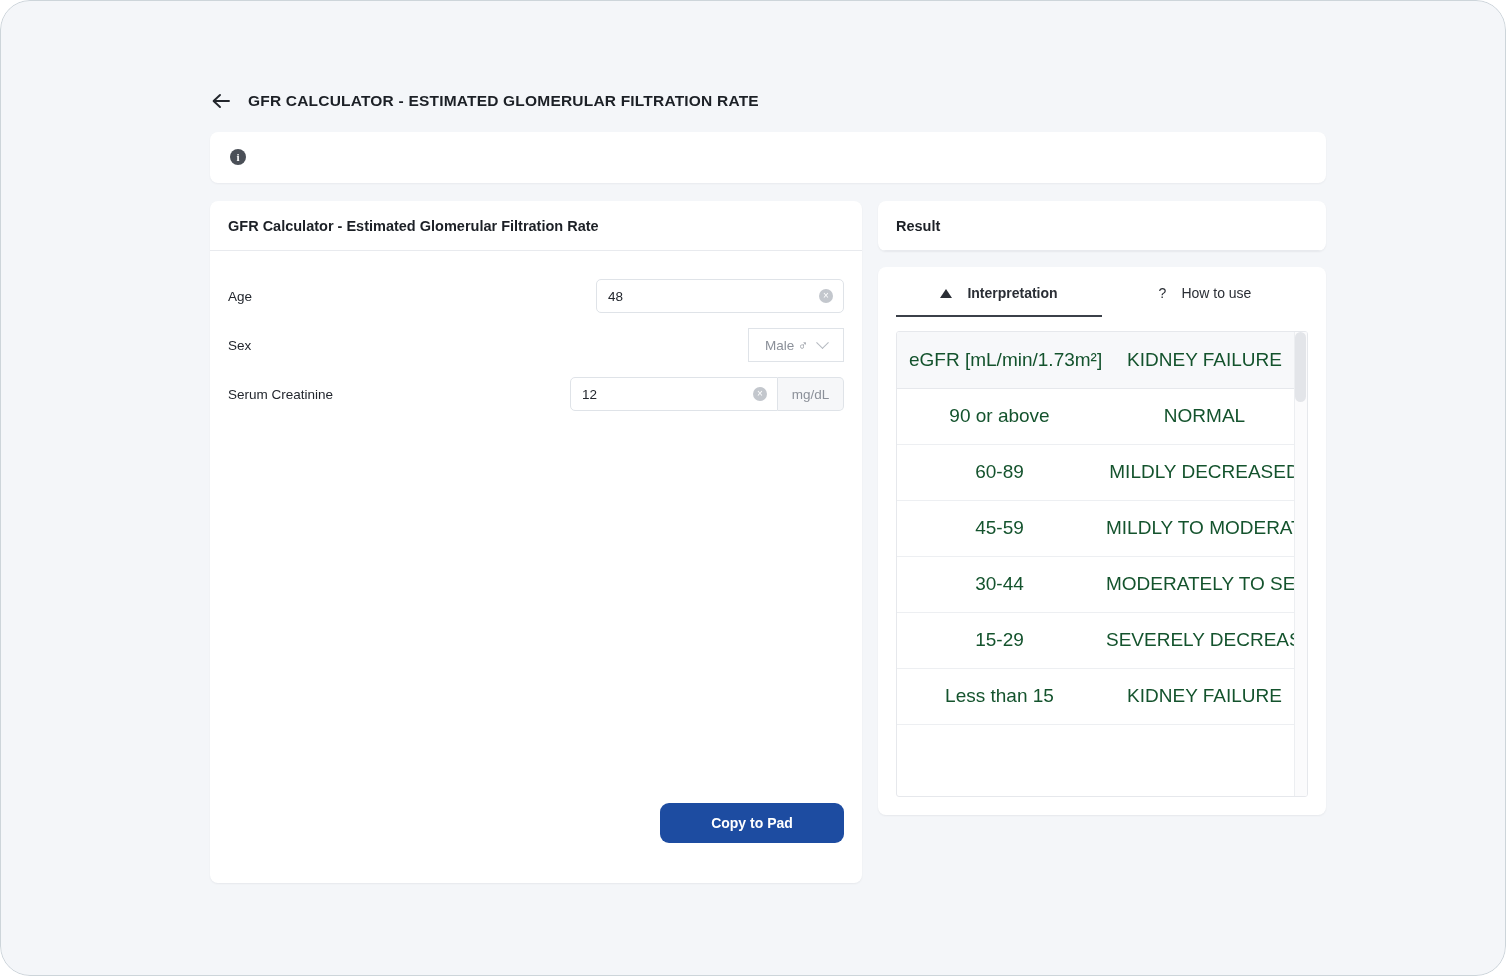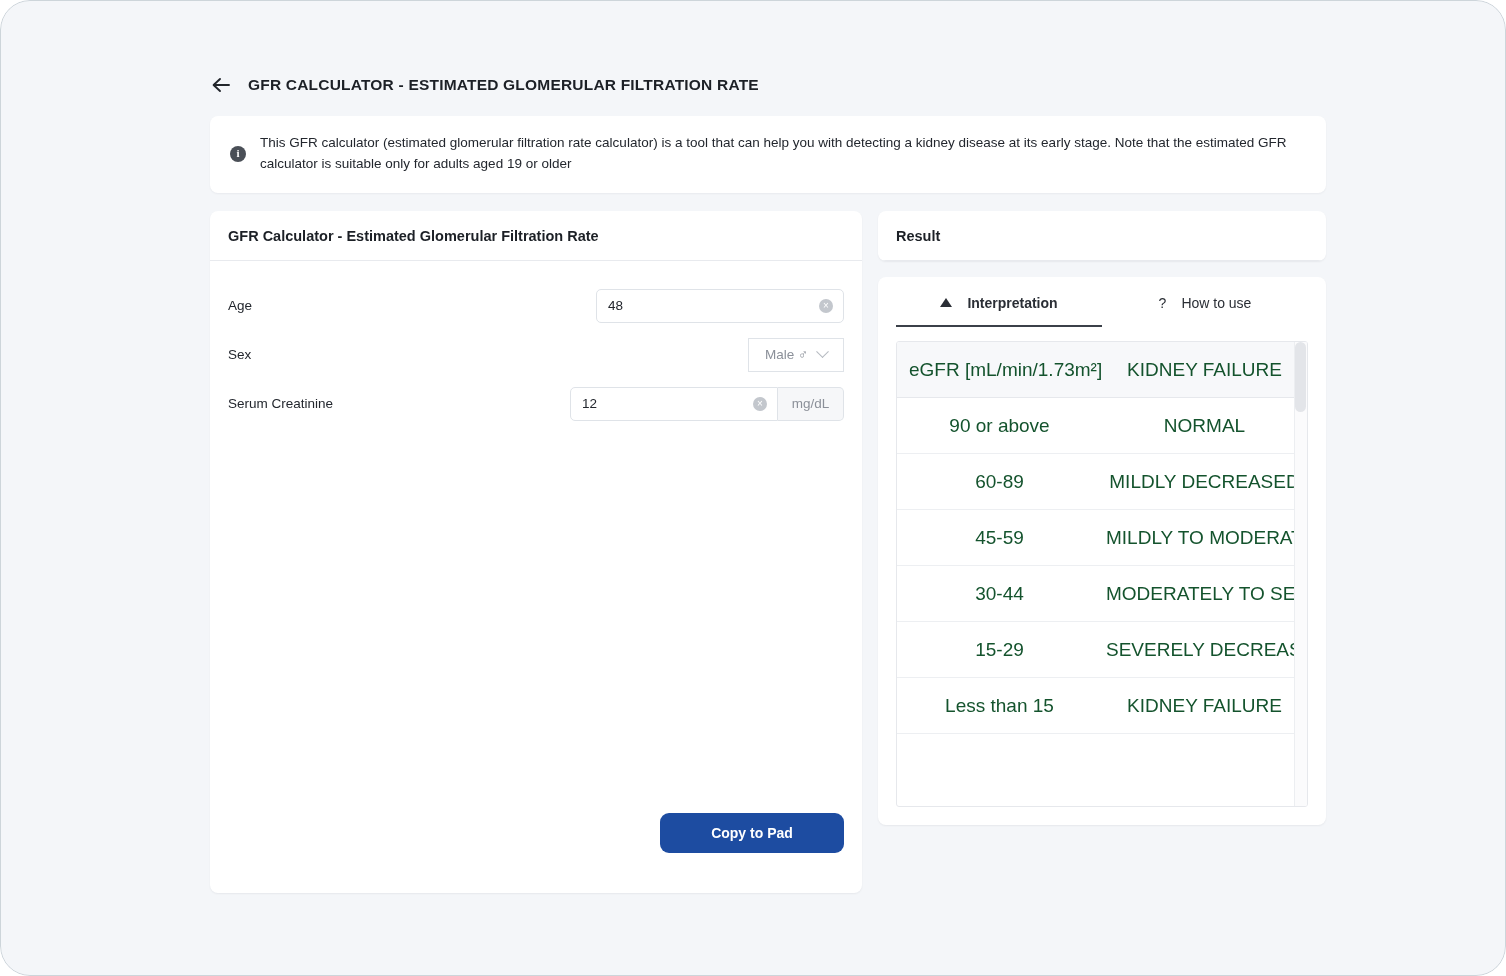--- a/index.html
+++ b/index.html
@@ -20,21 +20,21 @@
   #app::after {
     content: "";
     position: absolute; inset: 0;
     border-radius: 30px;
     border: 1px solid rgba(70,95,110,0.22);
     pointer-events: none;
   }
 
   .page {
     position: absolute;
-    left: 210px; top: 68px;
+    left: 210px; top: 84px;
     width: 1116px;
   }
 
   
   .hdr {
     display: flex;
     align-items: center;
     gap: 16px;
     height: 34px;
     margin-bottom: 14px;
@@ -287,21 +287,20 @@
       <div class="back-arrow">
         <svg width="20" height="16" viewBox="0 0 20 16" aria-hidden="true">
           <path d="M18 8 H3 M9 2 L2.6 8 L9 14" fill="none" stroke="#22262c" stroke-width="1.9" stroke-linecap="round" stroke-linejoin="round"></path>
         </svg>
       </div>
       <div class="hdr-title">GFR CALCULATOR - ESTIMATED GLOMERULAR FILTRATION RATE</div>
     </div>
 
     <div class="banner">
       <div class="info-icon">i</div>
-      <div class="banner-text">This GFR calculator (estimated glomerular filtration rate calculator) is a tool that can help you with detecting a kidney disease at its early stage. Note that the estimated GFR calculator is suitable only for adults aged 19 or older</div>
     </div>
 
     <div class="cols">
 
       <div class="col-left">
         <div class="card">
           <div class="card-head">GFR Calculator - Estimated Glomerular Filtration Rate</div>
           <div class="form-body">
 
             <div class="frow">

